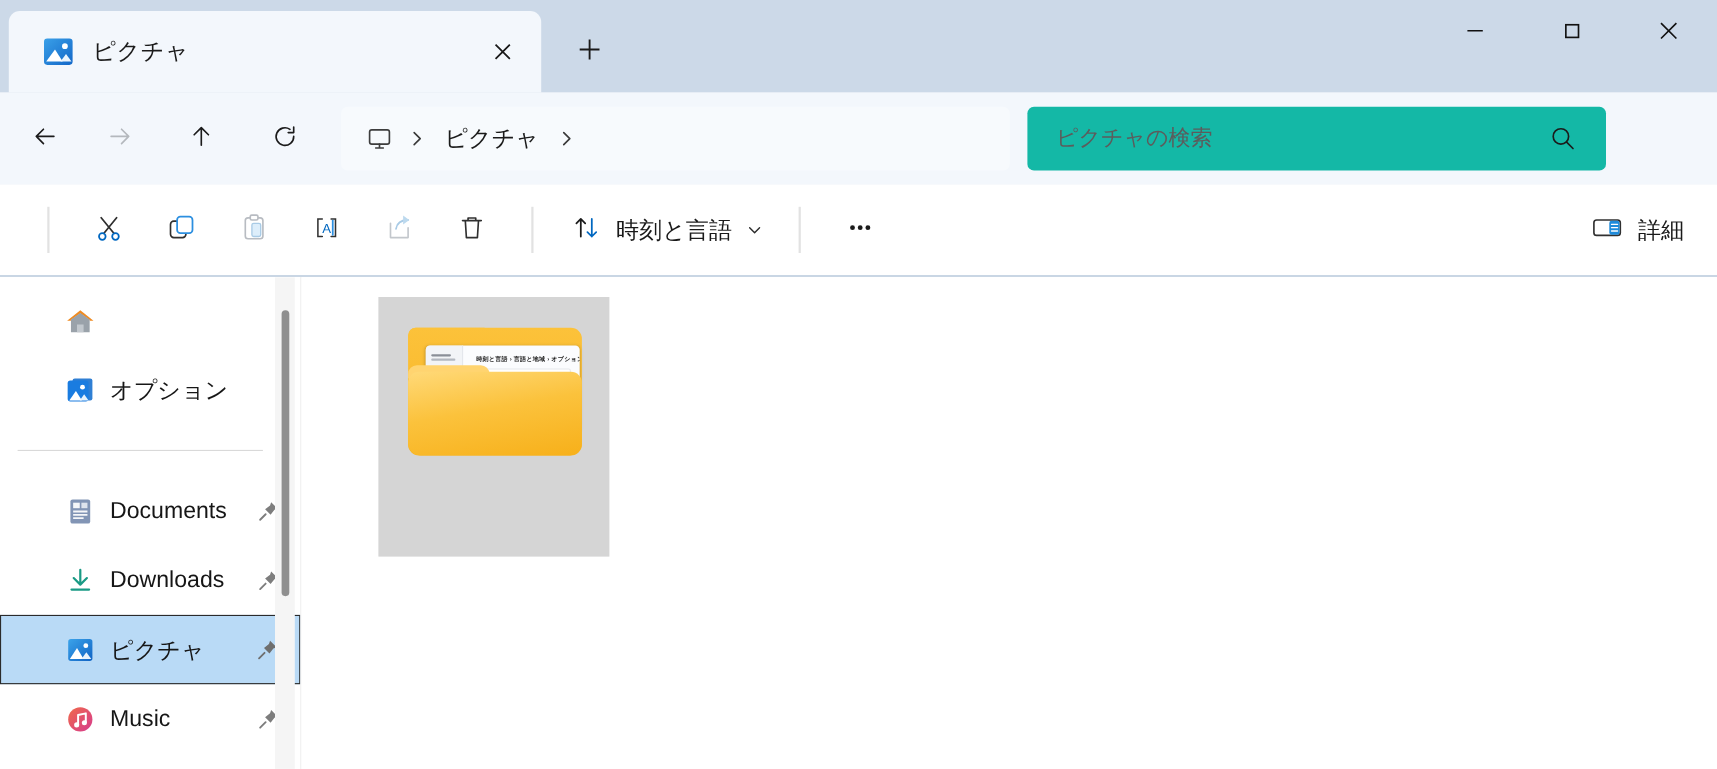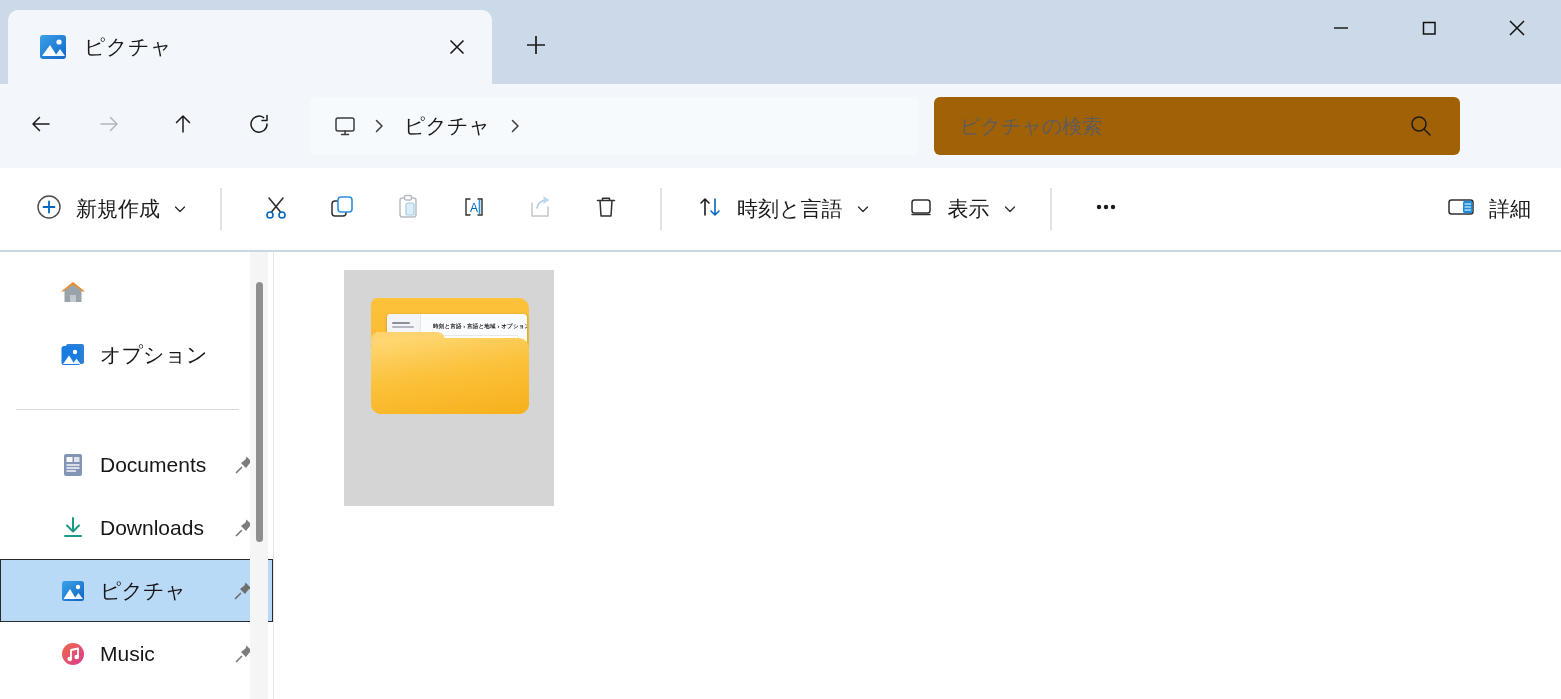--- a/index.html
+++ b/index.html
@@ -162,21 +162,21 @@
     padding: 5px 10px;
     border-radius: 4px;
     cursor: pointer;
     white-space: nowrap;
   }
 
   .searchbox {
     flex: 0 0 auto;
     width: 526px;
     height: 58px;
-    background: #a16207;
+    background: #14b8a6;
     border-radius: 6px;
     display: flex;
     align-items: center;
     padding: 0 22px 0 26px;
     margin-left: 16px;
     cursor: text;
   }
   .search-input {
     flex: 1 1 auto;
     border: none;
@@ -576,34 +576,20 @@
         <svg width="26" height="26" viewBox="0 0 26 26">
           <circle cx="11" cy="11" r="7" fill="none" stroke="#1b1b1b" stroke-width="1.5"></circle>
           <path d="M16.2 16.2 L22 22" stroke="#1b1b1b" stroke-width="1.5" stroke-linecap="round"></path>
         </svg>
       </span>
     </div>
   </div>
 
   <div class="cmdbar">
 
-    <div class="cmd-item">
-      <span>
-        <svg width="30" height="30" viewBox="0 0 30 30">
-          <circle cx="15" cy="15" r="11" fill="none" stroke="#4a4a4a" stroke-width="1.4"></circle>
-          <path d="M15 9.5 L15 20.5 M9.5 15 L20.5 15" stroke="#0067c0" stroke-width="1.8" stroke-linecap="round"></path>
-        </svg>
-      </span>
-      <span class="cmd-label">新規作成</span>
-      <span class="cmd-caret">
-        <svg width="14" height="14" viewBox="0 0 14 14">
-          <path d="M2.5 5 L7 9.5 L11.5 5" stroke="#2b2b2b" stroke-width="1.3" fill="none" stroke-linecap="round" stroke-linejoin="round"></path>
-        </svg>
-      </span>
-    </div>
 
     <div class="cmd-sep"></div>
 
     <div class="cmd-item cmd-icononly">
       <span>
         <svg width="30" height="30" viewBox="0 0 30 30">
           <path d="M8 6 L19.5 20" stroke="#303030" stroke-width="1.6" stroke-linecap="round"></path>
           <path d="M22 6 L10.5 20" stroke="#303030" stroke-width="1.6" stroke-linecap="round"></path>
           <circle cx="9" cy="23" r="3" fill="none" stroke="#0067c0" stroke-width="1.6"></circle>
           <circle cx="21" cy="23" r="3" fill="none" stroke="#0067c0" stroke-width="1.6"></circle>
@@ -671,34 +657,20 @@
         </svg>
       </span>
       <span class="cmd-label">時刻と言語</span>
       <span class="cmd-caret">
         <svg width="14" height="14" viewBox="0 0 14 14">
           <path d="M2.5 5 L7 9.5 L11.5 5" stroke="#2b2b2b" stroke-width="1.3" fill="none" stroke-linecap="round" stroke-linejoin="round"></path>
         </svg>
       </span>
     </div>
 
-    <div class="cmd-item" style="margin-left:12px">
-      <span>
-        <svg width="30" height="30" viewBox="0 0 30 30">
-          <rect x="6" y="8" width="18" height="13" rx="2.5" fill="none" stroke="#303030" stroke-width="1.5"></rect>
-          <path d="M6 22.5 L24 22.5" stroke="#303030" stroke-width="1.5" stroke-linecap="round"></path>
-        </svg>
-      </span>
-      <span class="cmd-label">表示</span>
-      <span class="cmd-caret">
-        <svg width="14" height="14" viewBox="0 0 14 14">
-          <path d="M2.5 5 L7 9.5 L11.5 5" stroke="#2b2b2b" stroke-width="1.3" fill="none" stroke-linecap="round" stroke-linejoin="round"></path>
-        </svg>
-      </span>
-    </div>
 
     <div class="cmd-sep"></div>
 
     <div class="cmd-item cmd-icononly">
       <span>
         <svg width="30" height="30" viewBox="0 0 30 30">
           <circle cx="8" cy="15" r="2.2" fill="#1b1b1b"></circle>
           <circle cx="15" cy="15" r="2.2" fill="#1b1b1b"></circle>
           <circle cx="22" cy="15" r="2.2" fill="#1b1b1b"></circle>
         </svg>

